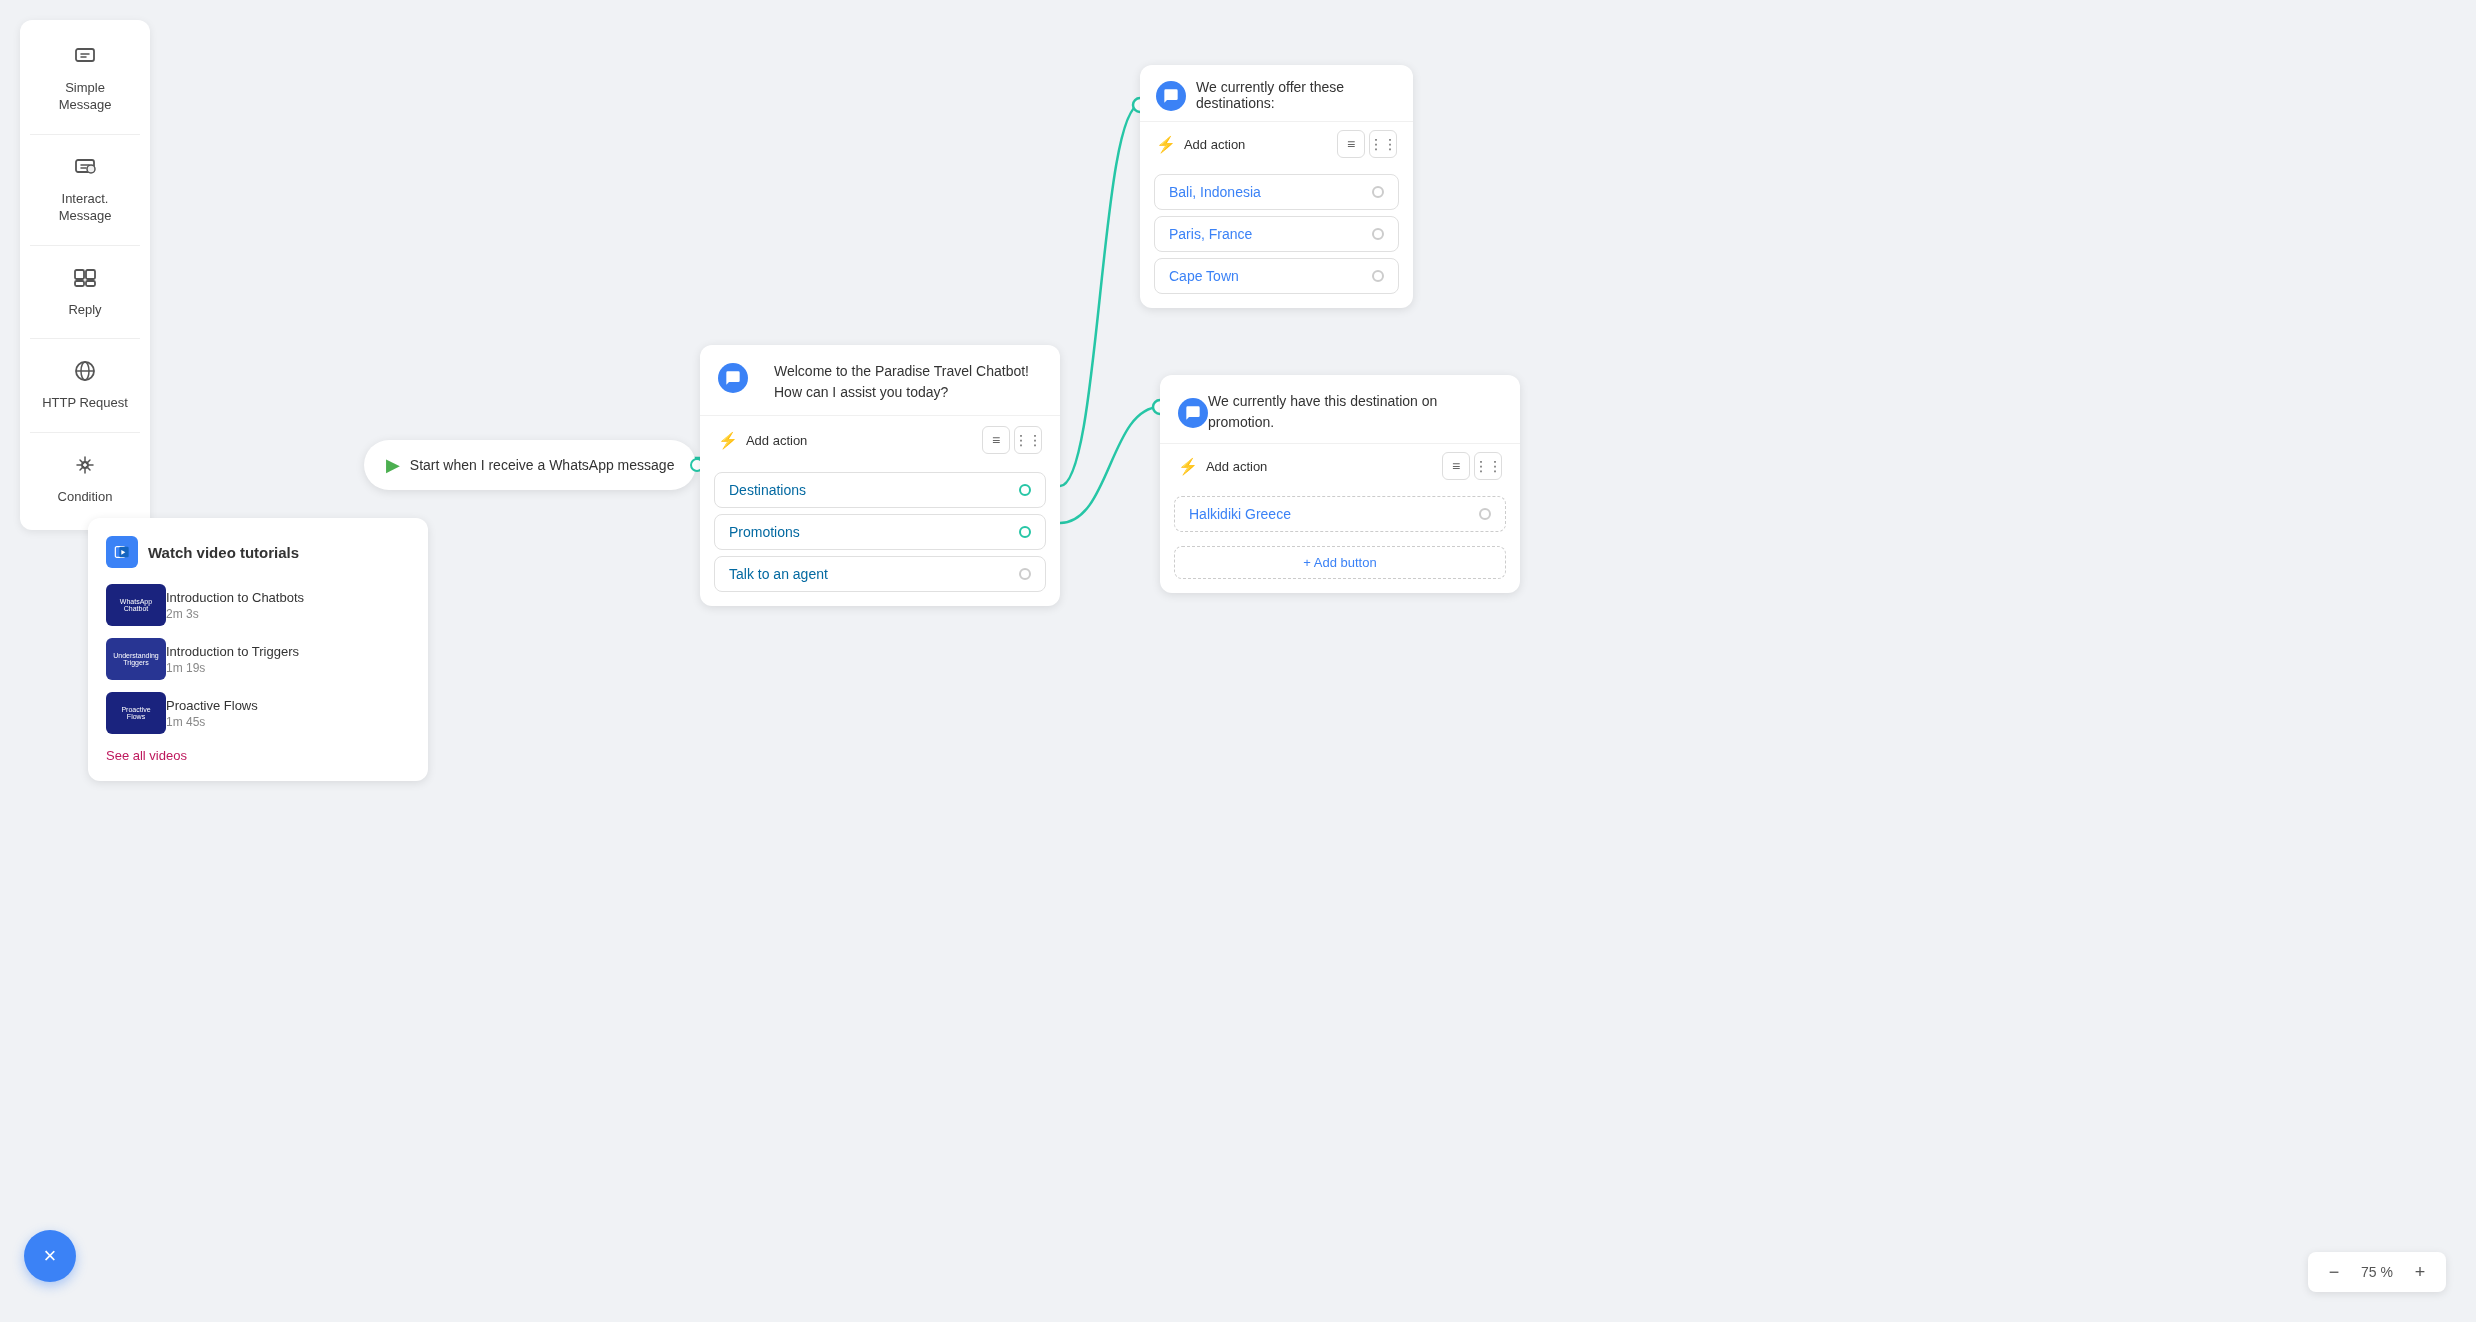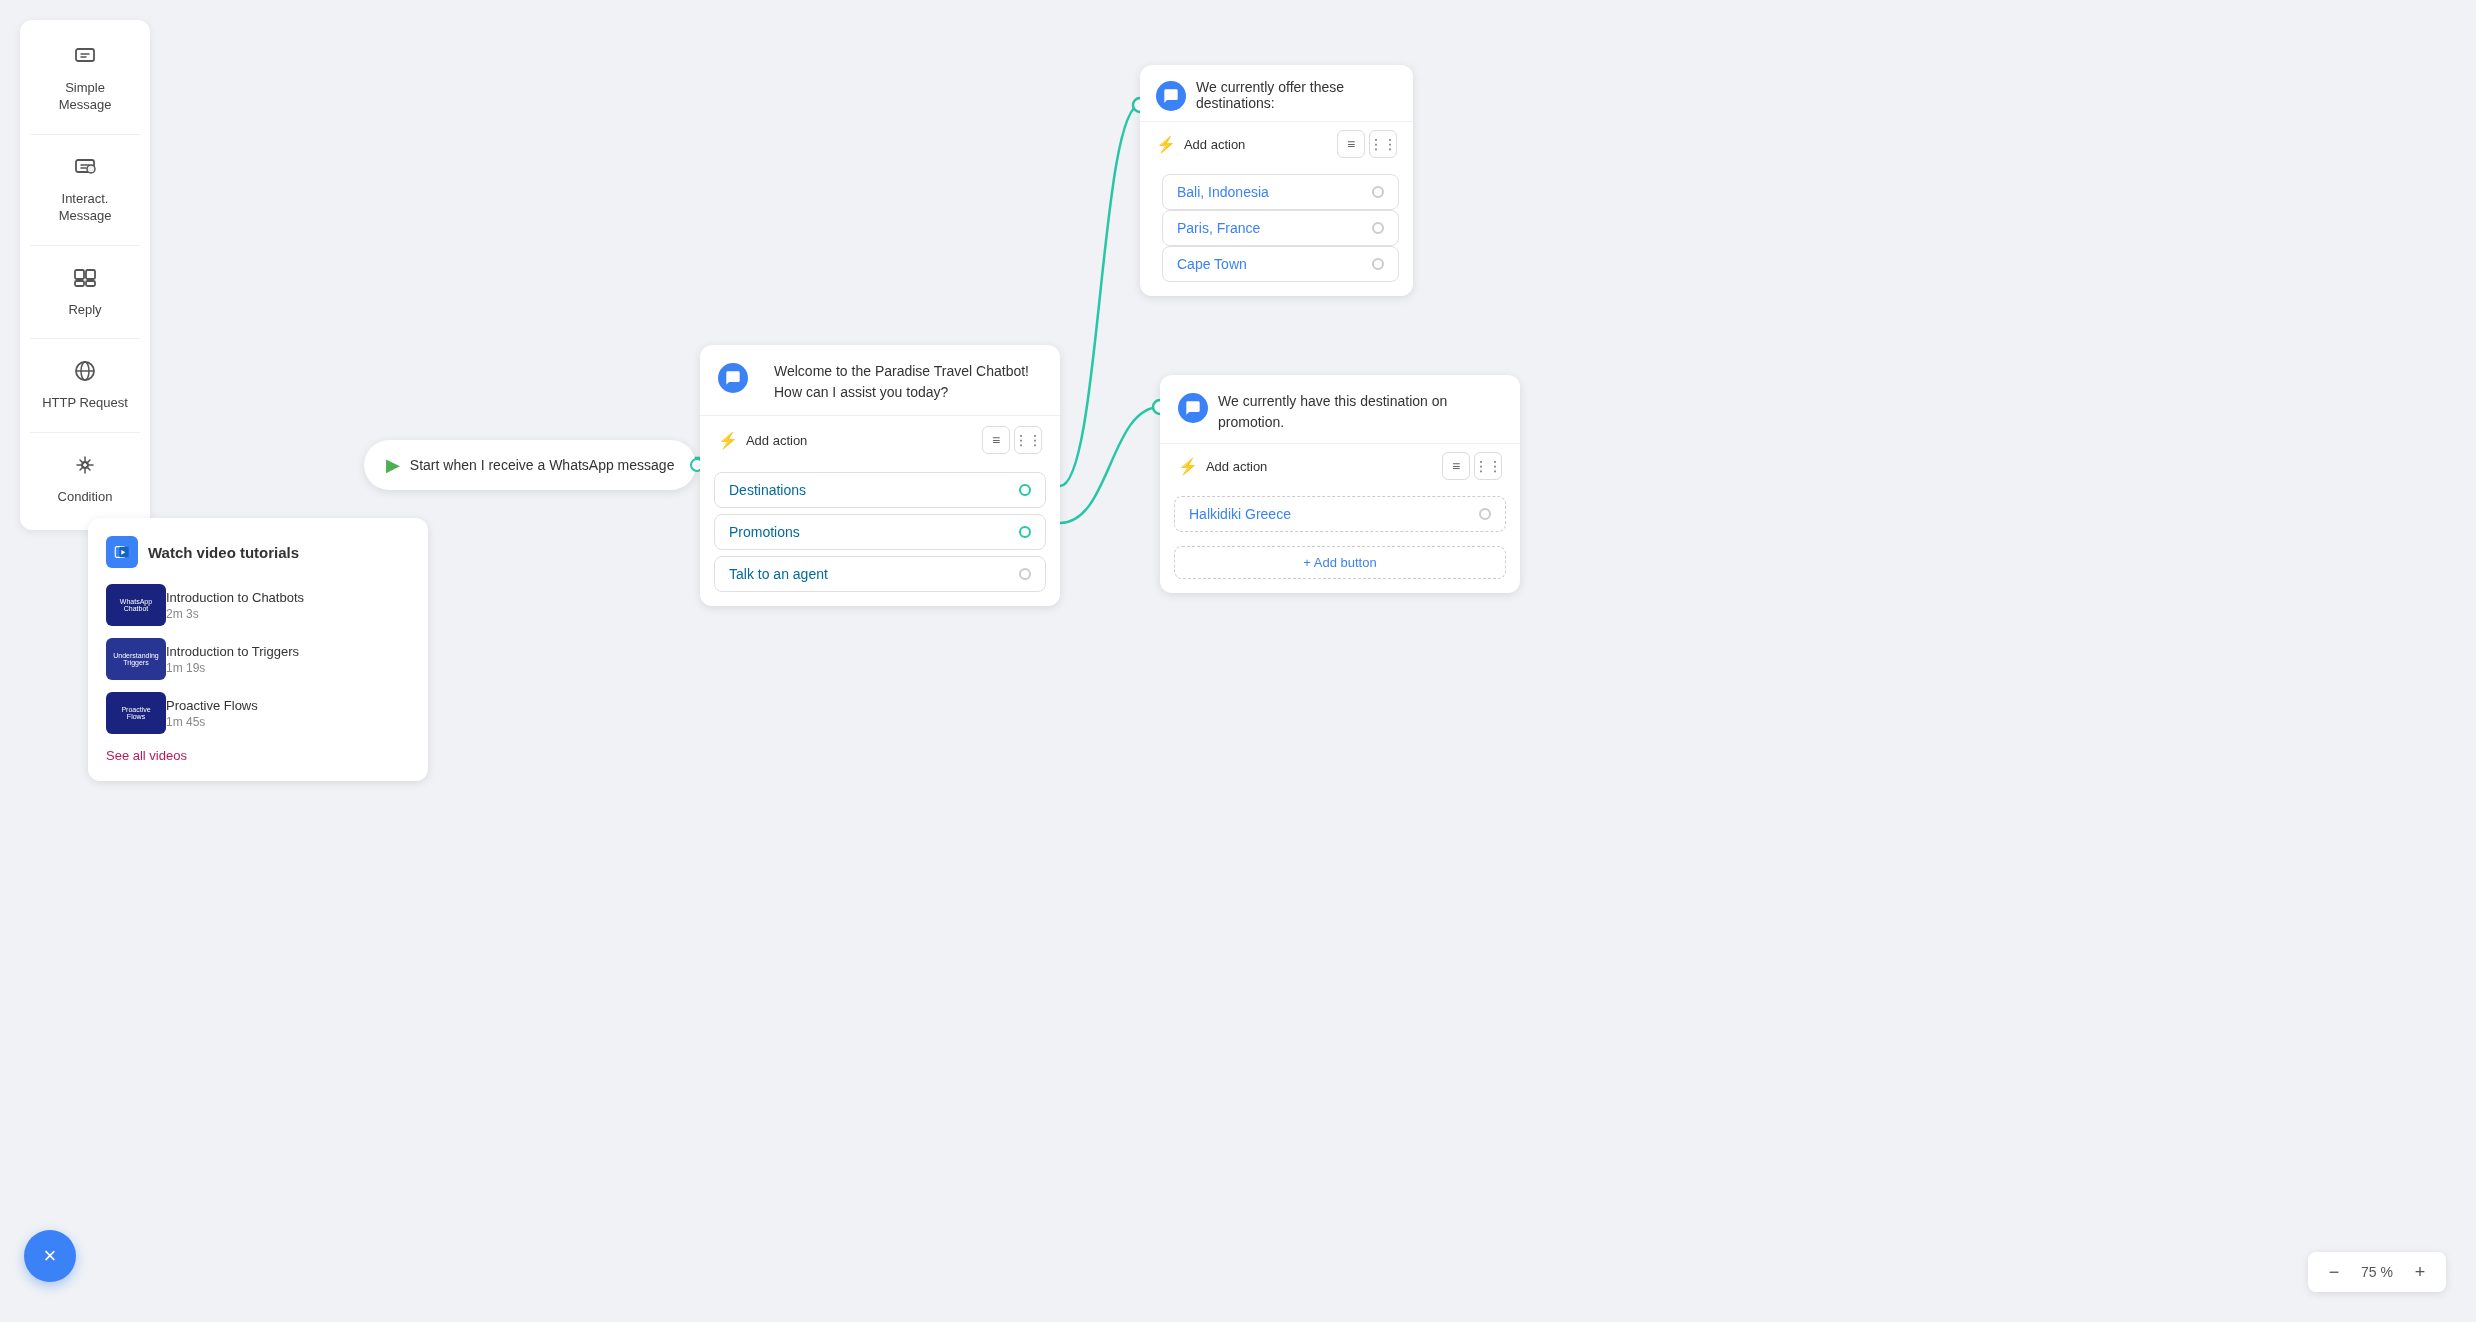--- a/index.html
+++ b/index.html
@@ -207,21 +207,21 @@
       display: flex;
       align-items: center;
       gap: 8px;
       padding: 8px 16px;
       border-top: 1px solid #f0f0f0;
     }
     .dest-list {
       padding: 8px 14px 14px;
       display: flex;
       flex-direction: column;
-      margin-left: 8px;
+      gap: 6px;
     }
     .dest-item {
       display: flex;
       align-items: center;
       justify-content: space-between;
       border: 1px solid #e0e0e0;
       border-radius: 8px;
       padding: 9px 14px;
       font-size: 14px;
       color: #3B82F6;
@@ -235,22 +235,21 @@
     }
 
     
     .promotions-node {
       left: 1160px;
       top: 375px;
       width: 360px;
     }
     .promo-header {
       display: flex;
-      align-items: flex-start;
-      gap: 10px;
+      align-items: center;
       padding: 16px 18px 10px;
     }
     .promo-text {
       font-size: 14px;
       color: #333;
       line-height: 1.5;
     }
     .promo-action-bar {
       display: flex;
       align-items: center;

